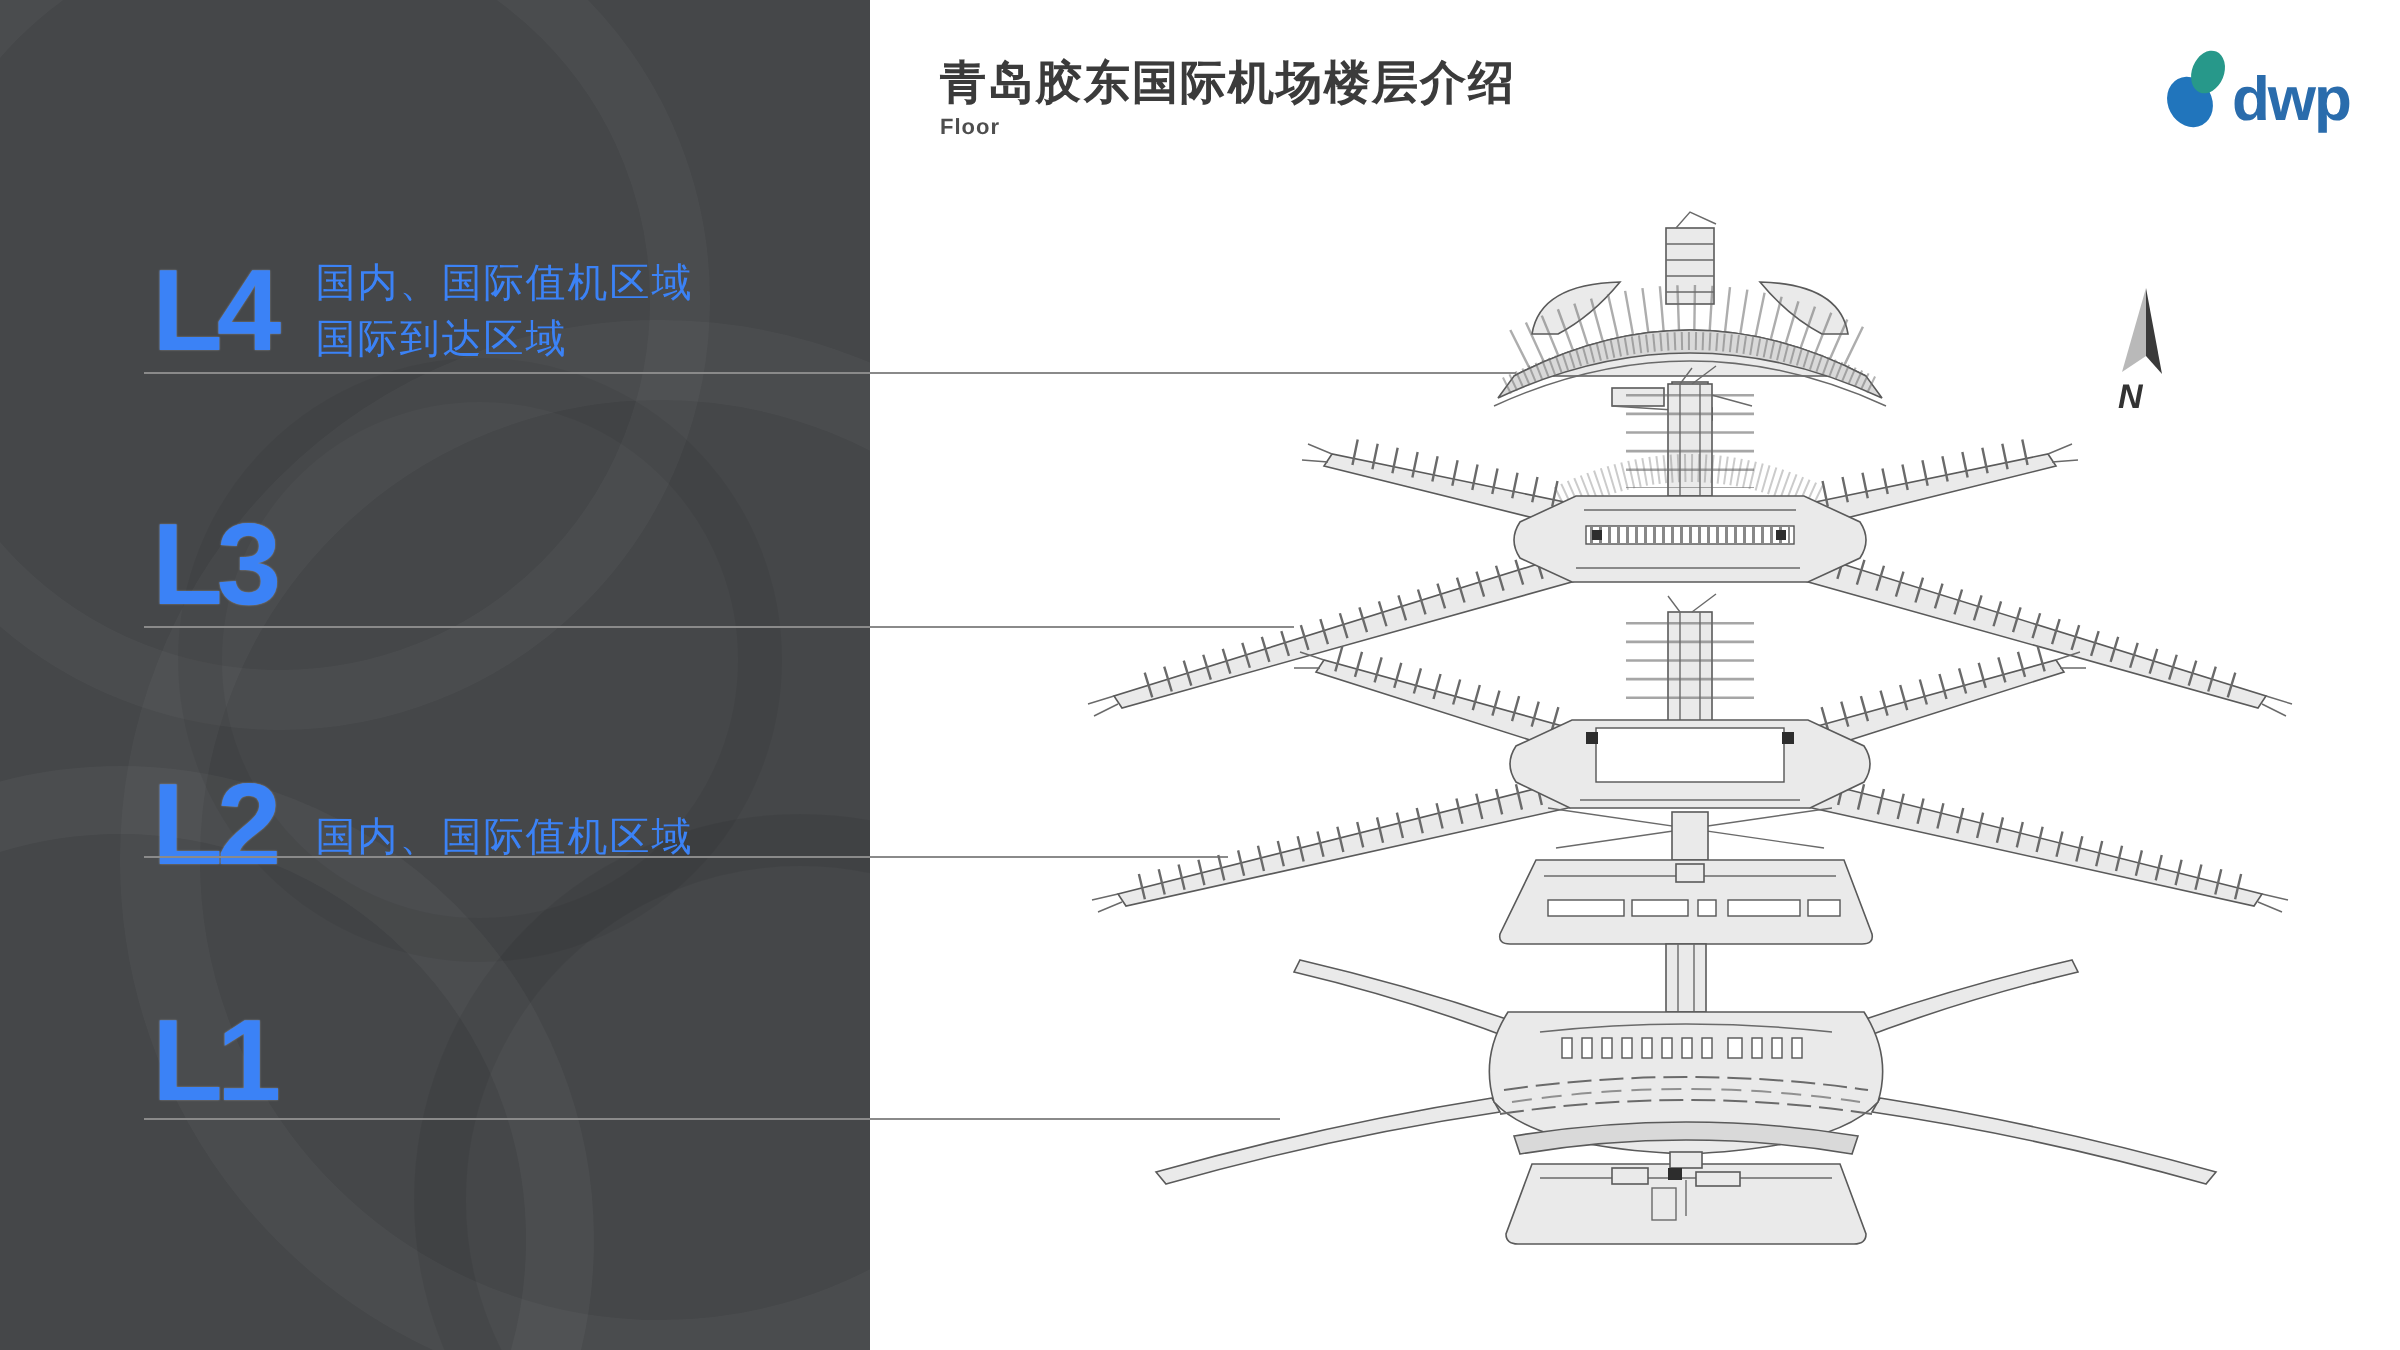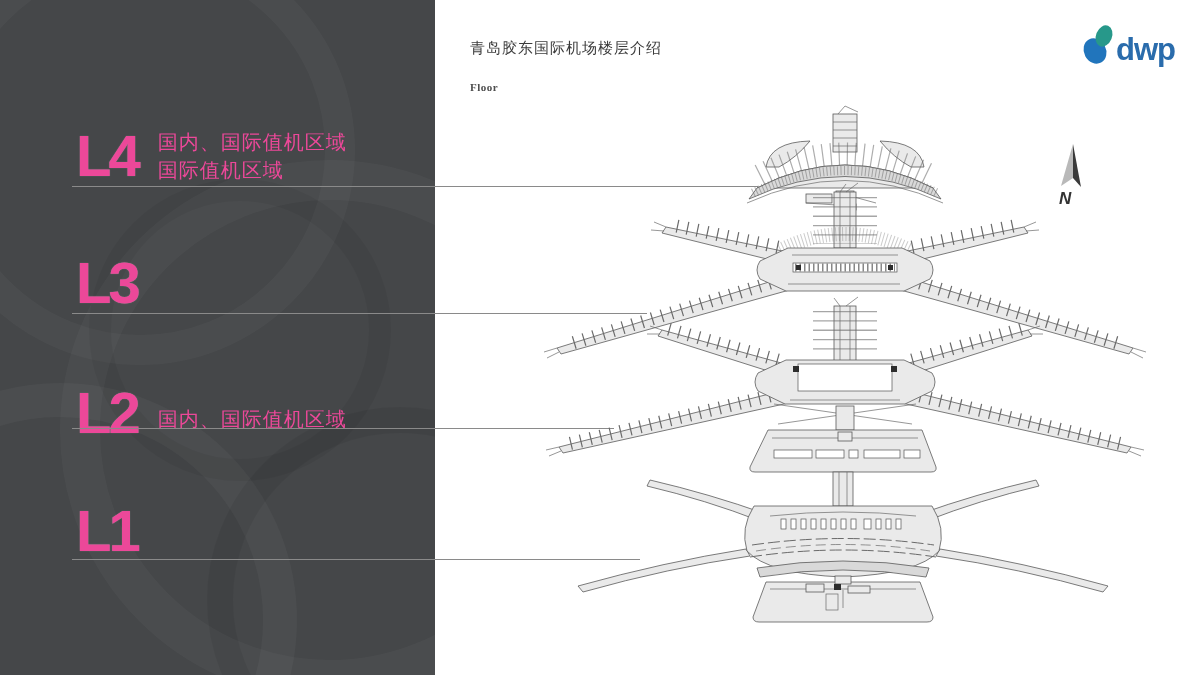--- a/index.html
+++ b/index.html
@@ -4,40 +4,40 @@
 <style>
   html,body{margin:0;padding:0;background:#fff;}
   body{width:1200px;height:675px;overflow:hidden;
        font-family:"Liberation Sans","DejaVu Sans",sans-serif;}
   .slide{position:relative;width:1200px;height:675px;background:#ffffff;}
 
   
   .sidebar{position:absolute;left:0;top:0;width:435px;height:675px;background:#454749;overflow:hidden;}
   .sidebar svg{position:absolute;left:0;top:0;}
 
-  .floor{position:absolute;left:76px;display:flex;gap:20px;color:#ec4899;align-items:center;}
+  .floor{position:absolute;left:76px;display:flex;gap:20px;color:#3b82f6;align-items:center;}
   .floor .lvl{font-size:58px;font-weight:700;letter-spacing:-3px;line-height:1;
               text-shadow:0 0 1px rgba(255,255,255,.4);}
   .floor .desc{font-size:20px;font-weight:400;letter-spacing:1px;line-height:28px;white-space:nowrap;}
   .f4{top:126px;height:60px;}
   .f3{top:254px;height:58px;text-align:right;}
   .f2{top:385px;height:56px;}
   .f1{top:504px;height:56px;align-items:flex-end;}
   .f3 .desc,.f2 .desc,.f1 .desc{align-self:flex-end;margin-bottom:8px;}
 
   .leader{position:absolute;height:1px;background:#8a8a8a;}
   .ld4{top:186px;left:72px;width:686px;}
   .ld3{top:313px;left:72px;width:575px;}
   .ld2{top:428px;left:72px;width:542px;}
   .ld1{top:559px;left:72px;width:568px;}
 
   
   .header{position:absolute;left:470px;top:26px;color:#3b3b3b;}
-  .title{font-size:15px;font-weight:400;letter-spacing:1px;margin-top:13px;}
-  .subtitle{font-size:11px;font-weight:700;color:#4e4e4e;margin-top:23px;letter-spacing:.5px;font-family:Liberation Serif, serif;}
+  .title{font-size:23px;font-weight:700;letter-spacing:1px;}
+  .subtitle{font-size:11px;font-weight:700;color:#4e4e4e;margin-top:1px;letter-spacing:.5px;}
 
   .logo{position:absolute;left:1078px;top:22px;width:100px;height:46px;}
   .compass{position:absolute;left:1046px;top:138px;width:50px;height:68px;}
 
   .diagram{position:absolute;left:0;top:0;width:1200px;height:675px;pointer-events:none;}
 
   
   .shape{fill:#eaeaea;stroke:#5a5a5a;stroke-width:.8;}
   .shade{fill:#d9d9d9;stroke:#5a5a5a;stroke-width:.8;}
   .ln{stroke:#6a6a6a;stroke-width:.7;fill:none;}
@@ -57,21 +57,21 @@
       <circle cx="140" cy="150" r="200" fill="none" stroke="rgba(255,255,255,0.03)" stroke-width="30"></circle>
       <circle cx="400" cy="600" r="180" fill="none" stroke="rgba(0,0,0,0.06)" stroke-width="26"></circle>
       <circle cx="240" cy="330" r="140" fill="none" stroke="rgba(0,0,0,0.05)" stroke-width="22"></circle>
     </svg>
   </div>
 
   <div class="floor f4">
     <div class="lvl">L4</div>
     <div class="desc">
       <div>国内、国际值机区域</div>
-      <div>国际值机区域</div>
+      <div>国际到达区域</div>
     </div>
   </div>
   <div class="floor f3">
     <div class="lvl">L3</div>
   </div>
   <div class="floor f2">
     <div class="lvl">L2</div>
     <div class="desc">
       <div>国内、国际值机区域</div>
     </div>

